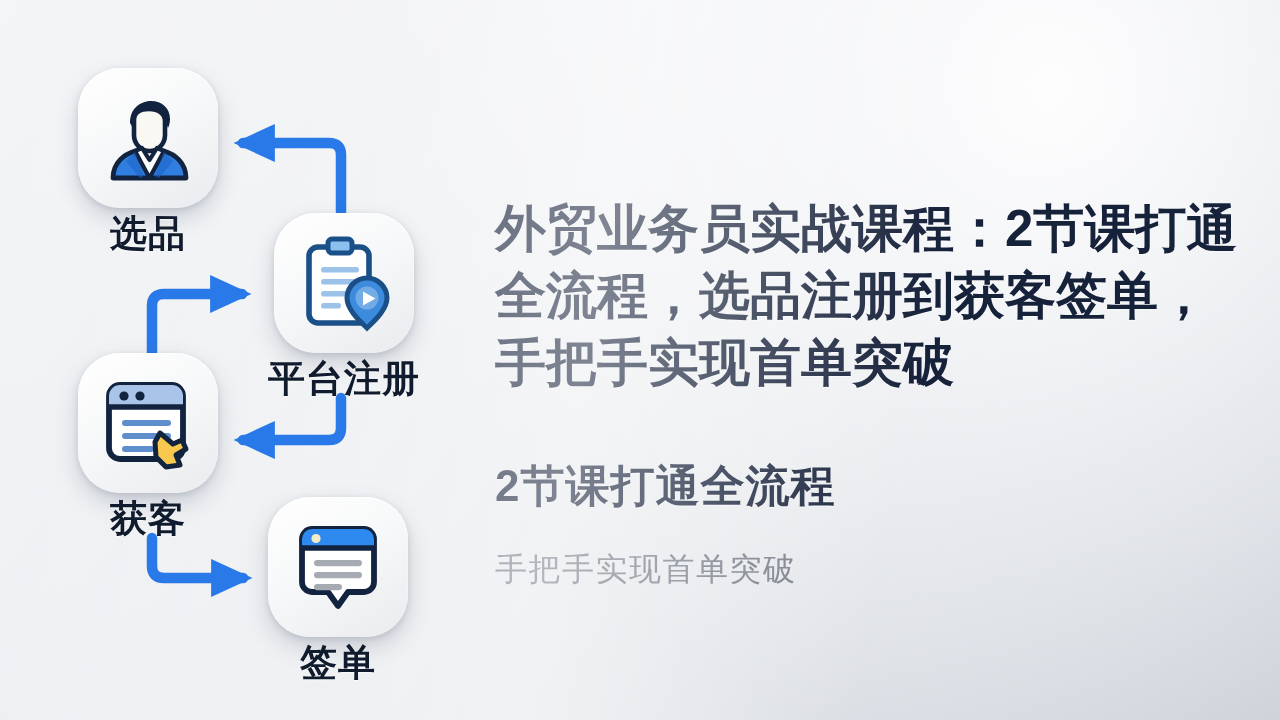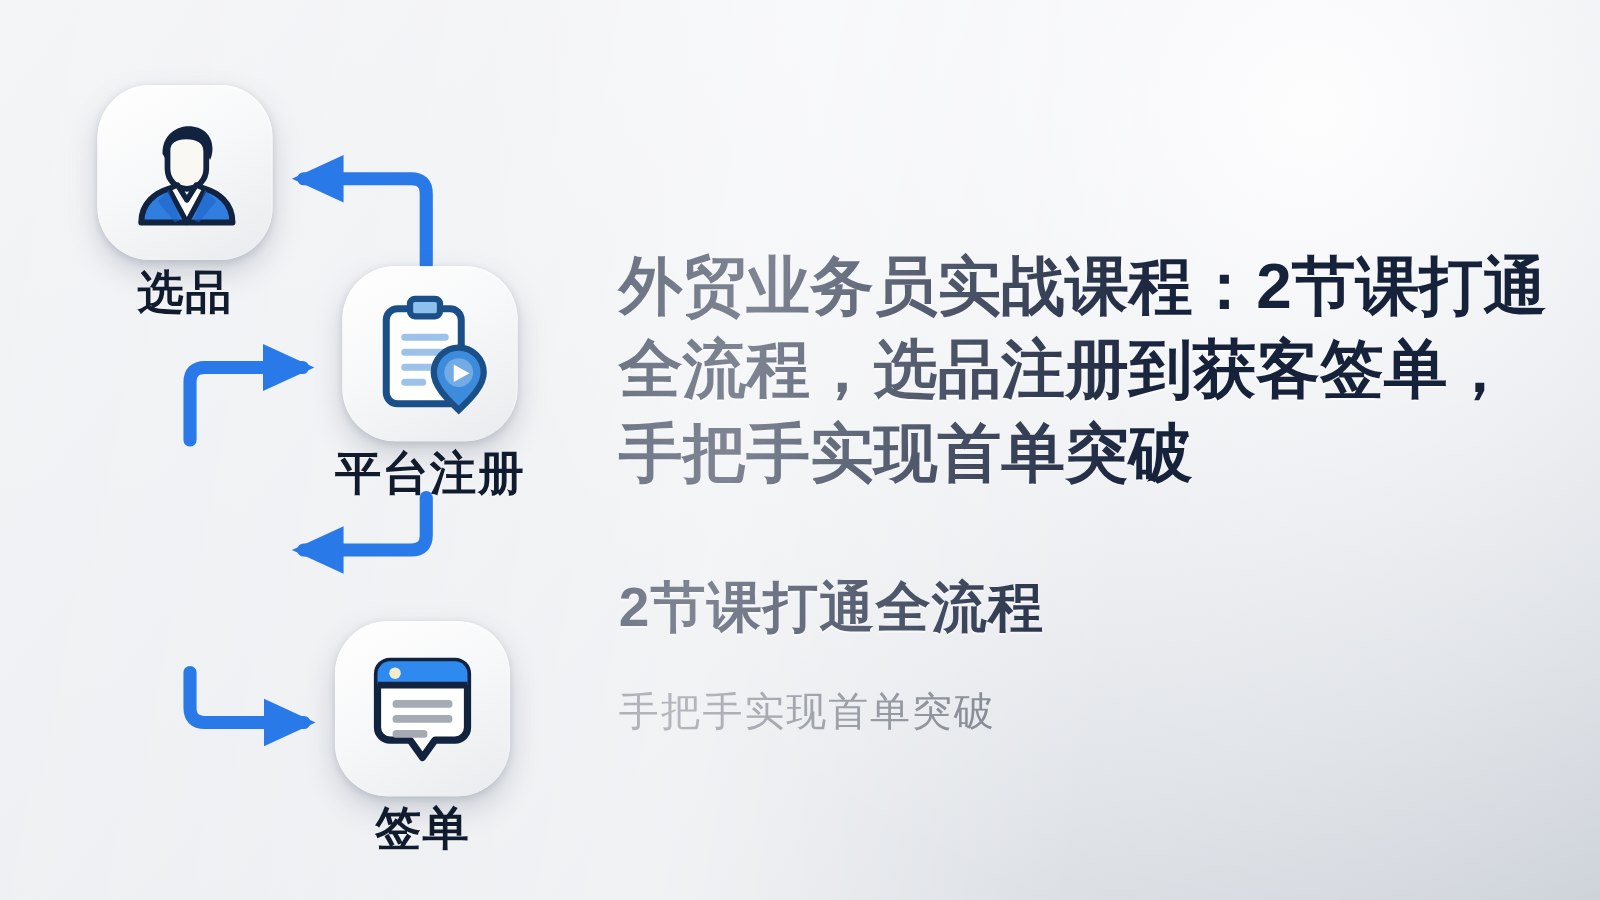--- a/index.html
+++ b/index.html
@@ -168,20 +168,40 @@
 
           <path d="M35 61 L49.5 88 L64 61 L57 58 L49.5 70 L42 58 Z" fill="#fdfdfd" stroke="#12233f" stroke-width="4.2" stroke-linejoin="round"></path>
 
           <path d="M35 62 L44 86 L40 88 L26 71 Z" fill="#1d62c6" opacity=".55"></path>
           <path d="M64 62 L55 86 L59 88 L73 71 Z" fill="#1d62c6" opacity=".55"></path>
         </svg>
       </div>
       <div class="node-label">选品</div>
     </div>
 
+    <div class="node" id="node-huoke">
+      <div class="tile">
+        <svg width="96" height="96" viewBox="0 0 96 96">
+
+          <rect x="9" y="10" width="74" height="74" rx="11" fill="#ffffff" stroke="#12233f" stroke-width="5.8"></rect>
+
+          <path d="M9 21 A11 11 0 0 1 20 10 L72 10 A11 11 0 0 1 83 21 L83 32 L9 32 Z" fill="#a9c4e8"></path>
+          <path d="M9 32 L83 32" stroke="#12233f" stroke-width="5.4"></path>
+          <circle cx="24" cy="21" r="4.6" fill="#12233f"></circle>
+          <circle cx="40" cy="21" r="4.6" fill="#12233f"></circle>
+
+          <rect x="22" y="45" width="49" height="6" rx="3" fill="#5e8ecb"></rect>
+          <rect x="22" y="58" width="49" height="6" rx="3" fill="#5e8ecb"></rect>
+          <rect x="22" y="71" width="32" height="6" rx="3" fill="#5e8ecb"></rect>
+
+          <path d="M60 58 L73 69 L82 65 L86 74 L76 80 L80 90 L66 92 L56 82 L55 67 Z" fill="#f9c94f" stroke="#12233f" stroke-width="5" stroke-linejoin="round"></path>
+        </svg>
+      </div>
+      <div class="node-label">获客</div>
+    </div>
 
     <div class="node" id="node-qiandan">
       <div class="tile">
         <svg width="96" height="96" viewBox="0 0 96 96">
           <path d="M12 20 A10 10 0 0 1 22 10 L74 10 A10 10 0 0 1 84 20 L84 63
                    A10 10 0 0 1 74 73 L58 73 L48 87 L38 73 L22 73
                    A10 10 0 0 1 12 63 Z" fill="#ffffff" stroke="#12233f" stroke-width="5.8" stroke-linejoin="round"></path>
           <path d="M12 20 A10 10 0 0 1 22 10 L74 10 A10 10 0 0 1 84 20 L84 29 L12 29 Z" fill="#2e8aef"></path>
           <path d="M12 29 L84 29" stroke="#12233f" stroke-width="5.4"></path>
           <circle cx="26" cy="19.5" r="4.6" fill="#f2edc8"></circle>

